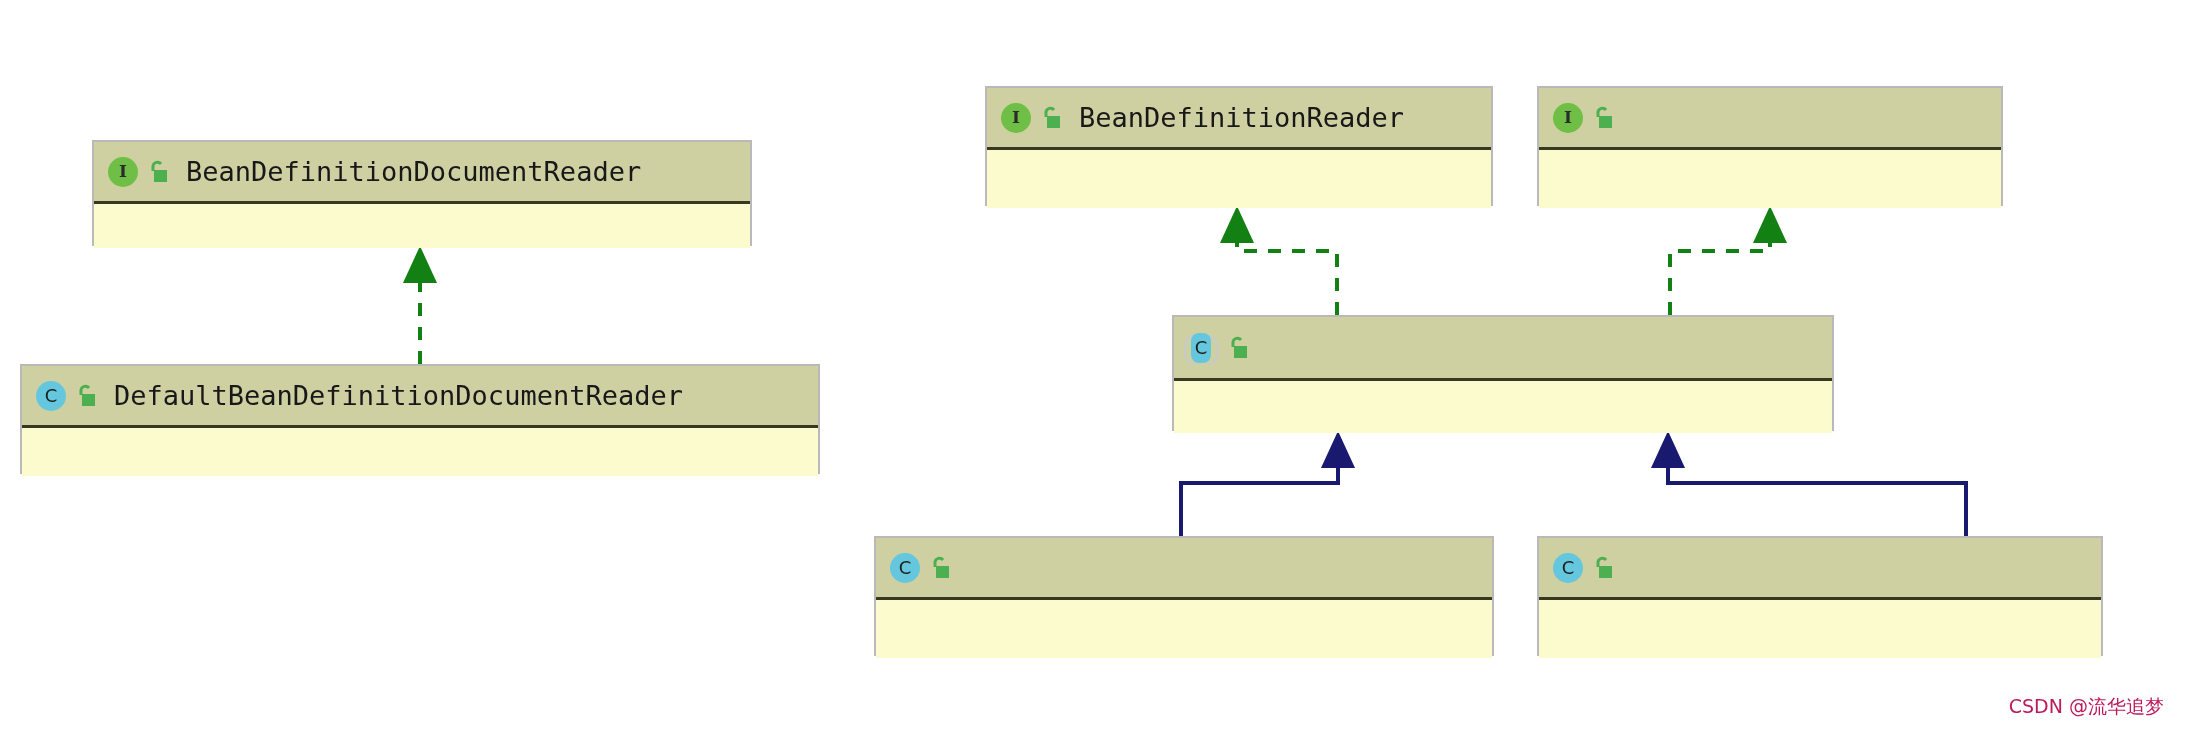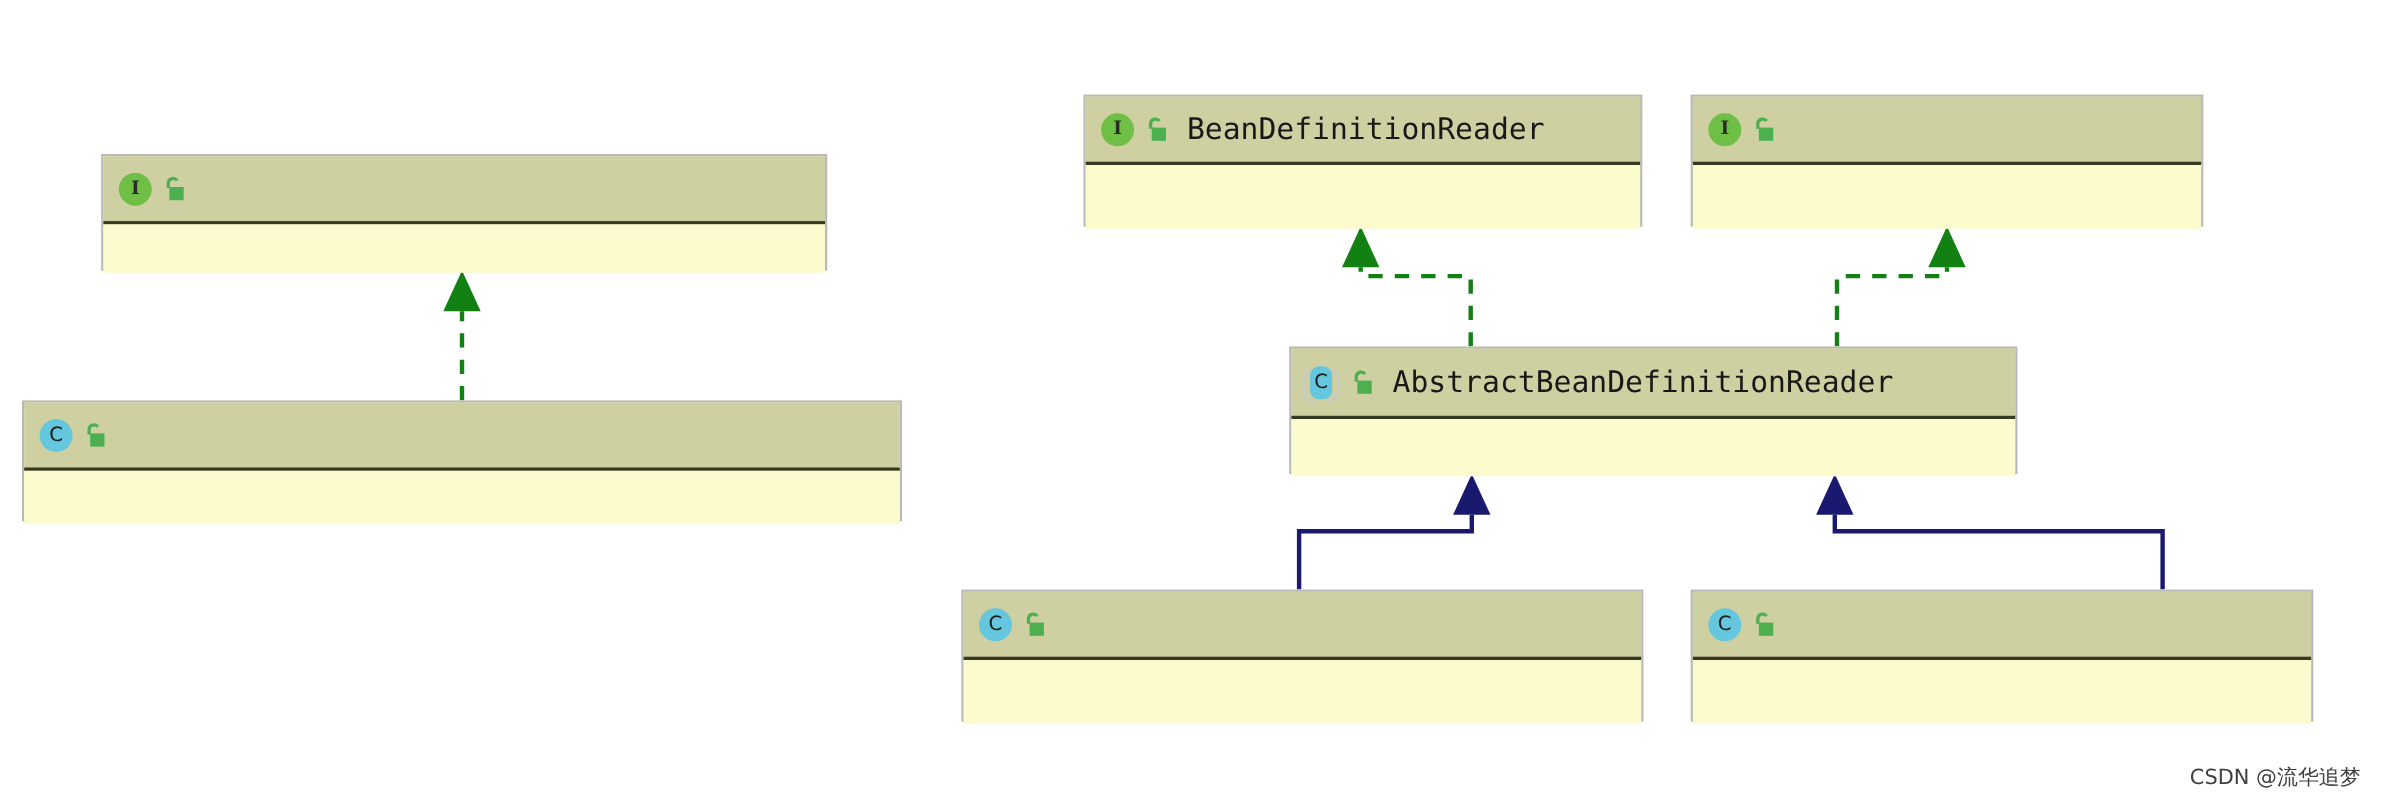--- a/index.html
+++ b/index.html
@@ -141,25 +141,25 @@
     top: 0;
     width: 2186px;
     height: 730px;
     overflow: visible;
     pointer-events: none;
   }
 
   
   .watermark {
     position: absolute;
-    right: 40px;
+    right: 22px;
     bottom: 10px;
     font-family: "DejaVu Sans", sans-serif;
     font-size: 19px;
-    color: #404040;
+    color: #be185d;
     white-space: nowrap;
     margin-top: 39px;
   }
 </style>
 </head>
 <body>
 
 <div id="canvas">
 
   <svg class="edge" viewBox="0 0 2186 730" xmlns="http://www.w3.org/2000/svg">
@@ -200,33 +200,35 @@
 
   <div class="uml-box" style="left:92px; top:140px; width:660px; height:106px;">
     <div class="uml-header">
       <span class="marker">
         <span class="marker-iface">I</span>
       </span>
       <svg class="lock-icon" viewBox="0 0 22 26">
         <path d="M 6 12 L 6 7 A 4.5 4.5 0 0 1 14 5" fill="none" stroke="#4cb050" stroke-width="3"></path>
         <rect x="7" y="11" width="13" height="12" fill="#4cb050"></rect>
       </svg>
+      <span class="uml-title">BeanDefinitionDocumentReader</span>
     </div>
     <div class="uml-body"></div>
   </div>
 
   <div class="uml-box" style="left:20px; top:364px; width:800px; height:110px;">
     <div class="uml-header">
       <span class="marker">
         <span class="marker-class">C</span>
       </span>
       <svg class="lock-icon" viewBox="0 0 22 26">
         <path d="M 6 12 L 6 7 A 4.5 4.5 0 0 1 14 5" fill="none" stroke="#4cb050" stroke-width="3"></path>
         <rect x="7" y="11" width="13" height="12" fill="#4cb050"></rect>
       </svg>
+      <span class="uml-title">DefaultBeanDefinitionDocumentReader</span>
     </div>
     <div class="uml-body" style="height:48px;"></div>
   </div>
 
   <div class="uml-box" style="left:985px; top:86px; width:508px; height:120px;">
     <div class="uml-header">
       <span class="marker">
         <span class="marker-iface">I</span>
       </span>
       <svg class="lock-icon" viewBox="0 0 22 26">
@@ -255,21 +257,20 @@
     <div class="uml-header" style="height:64px; padding-left:10px;">
       <span class="marker marker-abstract">
         <span class="arc-l"></span>
         <span class="arc-r"></span>
         <span class="inner">C</span>
       </span>
       <svg class="lock-icon" viewBox="0 0 22 26">
         <path d="M 6 12 L 6 7 A 4.5 4.5 0 0 1 14 5" fill="none" stroke="#4cb050" stroke-width="3"></path>
         <rect x="7" y="11" width="13" height="12" fill="#4cb050"></rect>
       </svg>
-      <span class="uml-title">AbstractBeanDefinitionReader</span>
     </div>
     <div class="uml-body" style="height:52px;"></div>
   </div>
 
   <div class="uml-box" style="left:874px; top:536px; width:620px; height:120px;">
     <div class="uml-header">
       <span class="marker">
         <span class="marker-class">C</span>
       </span>
       <svg class="lock-icon" viewBox="0 0 22 26">

